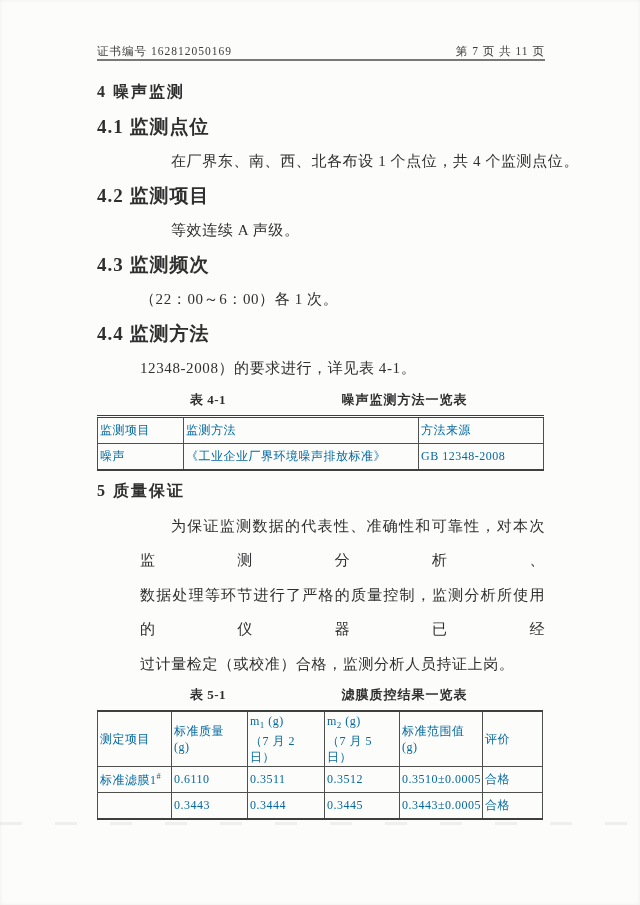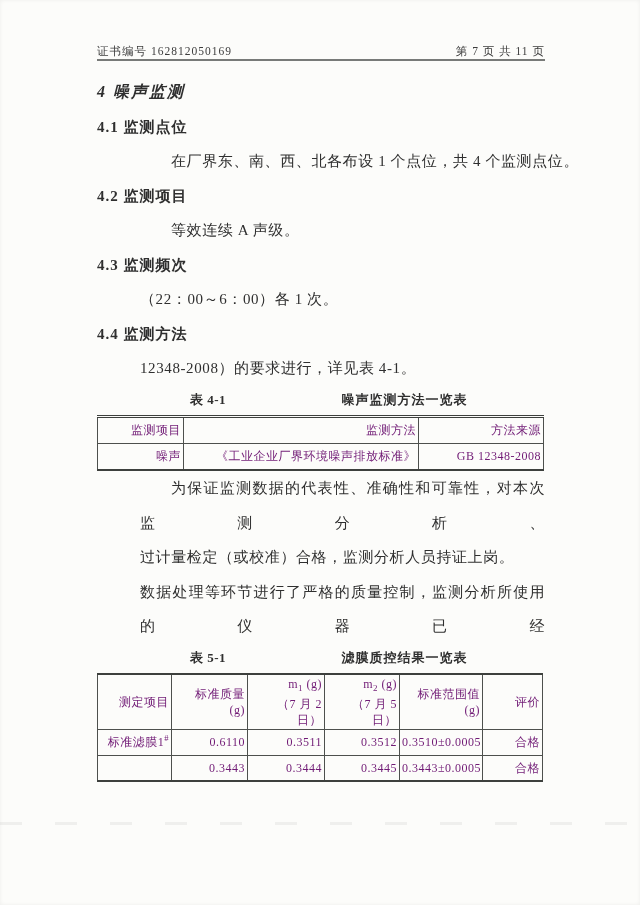--- a/index.html
+++ b/index.html
@@ -29,25 +29,25 @@
     letter-spacing: 1px;
     color: #3c3c3c;
     border-bottom: 2px solid #787a78;
   }
   .h1 {
     font-weight: bold;
     font-size: 16px;
     line-height: 34.5px;
     letter-spacing: 2px;
   }
-  .h1.first { margin-top: 14px; font-style: italic; }
+  .h1.first { margin-top: 14px; }
   .h1.second { margin-top: 3px; }
   .h2 {
     font-weight: bold;
-    font-size: 15px;
+    font-size: 19px;
     line-height: 34.5px;
     letter-spacing: 1px;
   }
   .line {
     font-size: 15px;
     line-height: 34.5px;
     letter-spacing: 0.6px;
     white-space: nowrap;
     margin-left: 43px;
   }
@@ -71,27 +71,27 @@
   .cap-title { flex: 1; text-align: center; letter-spacing: 1px; }
   table {
     border-collapse: collapse;
     table-layout: fixed;
     margin-top: 5px;
     width: 446px;
     background: transparent;
   }
   th, td {
     border: 1px solid #4d504d;
-    text-align: right;
+    text-align: left;
     vertical-align: middle;
     font-size: 12px;
     font-weight: normal;
     letter-spacing: 0.5px;
     padding: 1px 2px;
-    color: #701a75;
+    color: #0369a1;
   }
   table.t4 { border-top: 3px double #3d403d; border-bottom: 2.5px solid #3d403d; }
   table.t5 { border-top: 2.5px solid #3d403d; border-bottom: 2.5px solid #3d403d; width: 445px; }
   .t4 tr { height: 27px; }
   .t5 tr.hdr { height: 41px; }
   .t5 tr.data { height: 26px; }
   .t5 .hdr th { line-height: 16px; }
   sub { font-size: 9px; }
   sup { font-size: 8.5px; }
   .noise {
@@ -144,23 +144,24 @@
           <th>方法来源</th>
         </tr>
         <tr>
           <td>噪声</td>
           <td>《工业企业厂界环境噪声排放标准》</td>
           <td>GB 12348-2008</td>
         </tr>
       </tbody>
     </table>
 
+    <div class="h1 second">5 质量保证</div>
     <div class="line indent fill">为保证监测数据的代表性、准确性和可靠性，对本次监测分析、</div>
+    <div class="line fill">数据处理等环节进行了严格的质量控制，监测分析所使用的仪器已经</div>
     <div class="line">过计量检定（或校准）合格，监测分析人员持证上岗。</div>
-    <div class="line fill">数据处理等环节进行了严格的质量控制，监测分析所使用的仪器已经</div>
 
     <div class="tbl-caption">
       <span class="cap-label">表 5-1</span>
       <span class="cap-title">滤膜质控结果一览表</span>
     </div>
 
     <table class="t5">
       <colgroup>
         <col style="width:74px">
           <col style="width:76px">

